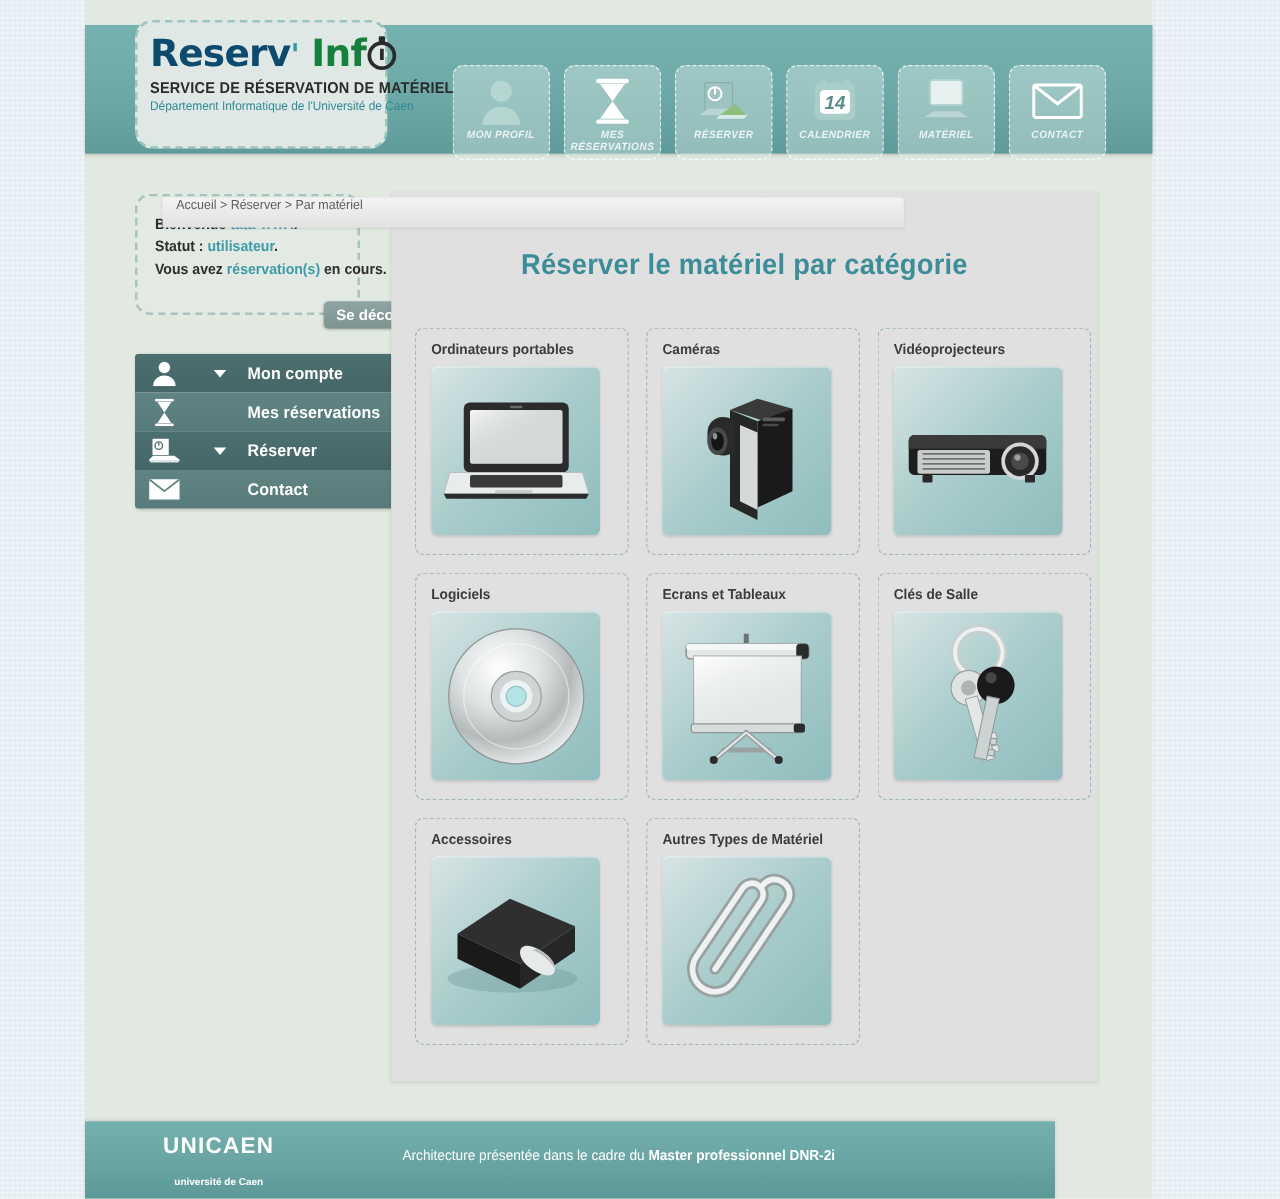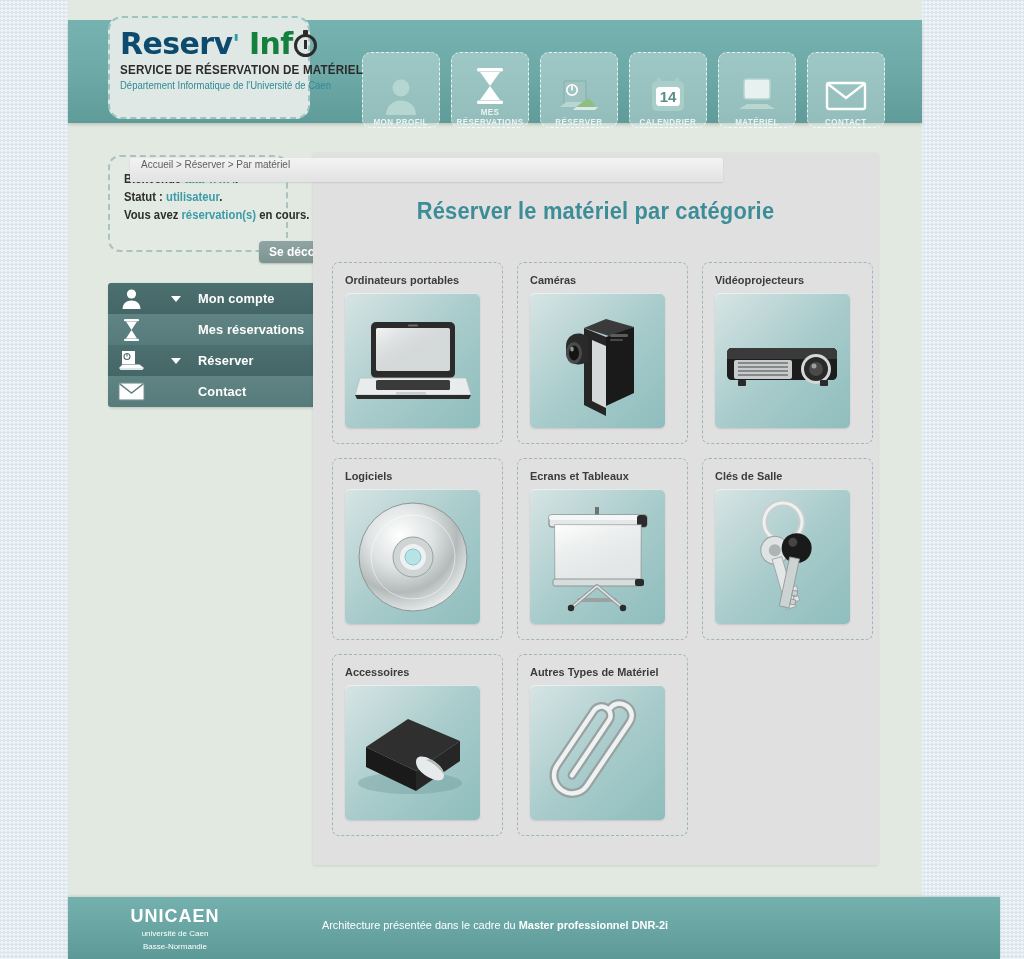--- a/index.html
+++ b/index.html
@@ -120,23 +120,24 @@
   }
   .navitem {
     width: 78px;
     height: 76px;
     background: rgba(220,236,234,0.42);
     border: 1px dashed rgba(255,255,255,0.78);
     border-radius: 9px;
     display: flex;
     flex-direction: column;
     align-items: center;
-    justify-content: flex-end;
+    justify-content: flex-start;
     padding-top: 7px;
     cursor: pointer;
+    font-style: italic;
   }
   .navitem .ni-icon {
     height: 42px;
     display: flex;
     align-items: center;
     justify-content: center;
   }
   .navitem .ni-label {
     font-family: "Liberation Sans Narrow","Liberation Sans", sans-serif;
     font-size: 8.5px;
@@ -324,21 +325,21 @@
     align-items: center;
     justify-content: center;
     overflow: hidden;
   }
 
   
   #footer {
     position: absolute;
     left: 0;
     top: 897px;
-    width: 932px;
+    width: 776px;
     height: 62px;
     background: linear-gradient(180deg,#74b0ad 0%,#68a5a2 55%,#5d9a97 100%);
     box-shadow: 0 -1px 3px rgba(0,0,0,0.12);
   }
   #footer-logo {
     position: absolute;
     left: 52px;
     top: 9px;
     width: 110px;
     text-align: center;
@@ -347,22 +348,22 @@
   .fl-main {
     font-family: "Liberation Sans Narrow","Liberation Sans", sans-serif;
     font-size: 18px;
     font-weight: bold;
     letter-spacing: 1px;
     line-height: 20px;
   }
   .fl-sub {
     font-size: 8px;
     line-height: 10px;
-    margin-top: 3px;
-    font-weight: normal;
+    margin-top: 15px;
+    font-weight: bold;
   }
   #footer-text {
     position: absolute;
     left: 0; top: 22px;
     width: 854px;
     text-align: center;
     font-family: "Liberation Sans Narrow","Liberation Sans", sans-serif;
     font-size: 11.5px;
     color: #ffffff;
     transform: scaleX(0.95);

